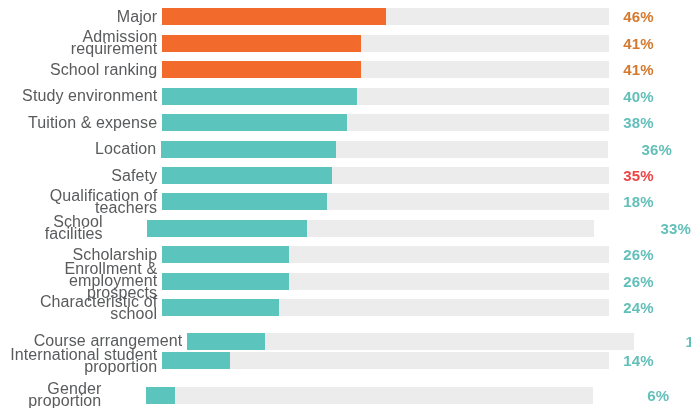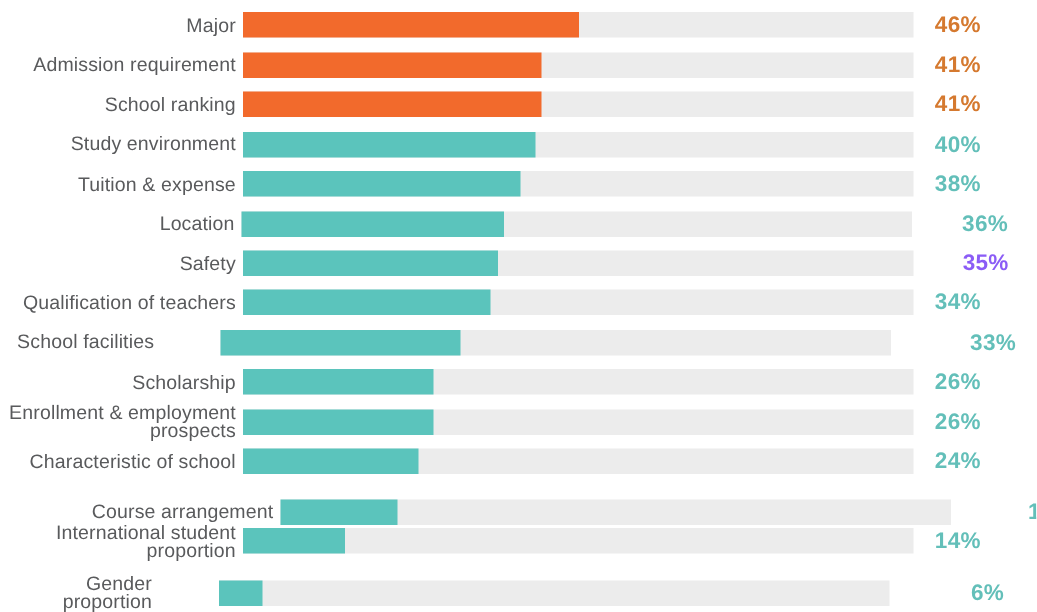--- a/index.html
+++ b/index.html
@@ -30,21 +30,21 @@
     width: 691px;
     height: 26.43px;
     display: flex;
     align-items: center;
   }
   .label {
     width: 172px;
     padding-right: 5px;
     box-sizing: border-box;
     text-align: right;
-    font-size: 13px;
+    font-size: 16px;
     line-height: 12px;
     color: #595a5c;
     letter-spacing: 0.1px;
     white-space: pre-line;
   }
   .track {
     position: relative;
     width: 447px;
     height: 17px;
     background: #ececec;
@@ -110,35 +110,35 @@
         <div class="track" style="background: rgb(236, 236, 236);">
           <div class="bar" style="width: 174.913px; background: rgb(91, 196, 188);"></div>
         </div>
         <div class="value" style="color: rgb(99, 191, 185); padding-left: 33px;">36%</div>
       </div>
       <div class="row" style="top: 162.365px;">
         <div class="label">Safety</div>
         <div class="track" style="background: rgb(236, 236, 236);">
           <div class="bar" style="width: 170.054px; background: rgb(91, 196, 188);"></div>
         </div>
-        <div class="value" style="color: #8b5cf6; text-align: center;">35%</div>
+        <div class="value" style="color: #ef4444;">35%</div>
       </div>
       <div class="row" style="top: 188.795px;">
         <div class="label">Qualification of teachers</div>
         <div class="track" style="background: rgb(236, 236, 236);">
           <div class="bar" style="width: 165.196px; background: rgb(91, 196, 188);"></div>
         </div>
-        <div class="value" style="color: rgb(99, 191, 185);">34%</div>
+        <div class="value" style="color: rgb(99, 191, 185);">18%</div>
       </div>
       <div class="row" style="top: 215.225px; gap: 39px;">
         <div class="label">School facilities</div>
         <div class="track" style="background: rgb(236, 236, 236);">
           <div class="bar" style="width: 160.337px; background: rgb(91, 196, 188);"></div>
         </div>
-        <div class="value" style="color: rgb(99, 191, 185);">33%</div>
+        <div class="value" style="color: rgb(99, 191, 185); text-align: right;">33%</div>
       </div>
       <div class="row" style="top: 241.655px;">
         <div class="label">Scholarship</div>
         <div class="track" style="background: rgb(236, 236, 236);">
           <div class="bar" style="width: 126.326px; background: rgb(91, 196, 188);"></div>
         </div>
         <div class="value" style="color: rgb(99, 191, 185);">26%</div>
       </div>
       <div class="row" style="top: 268.085px;">
         <div class="label">Enrollment &amp; employment

